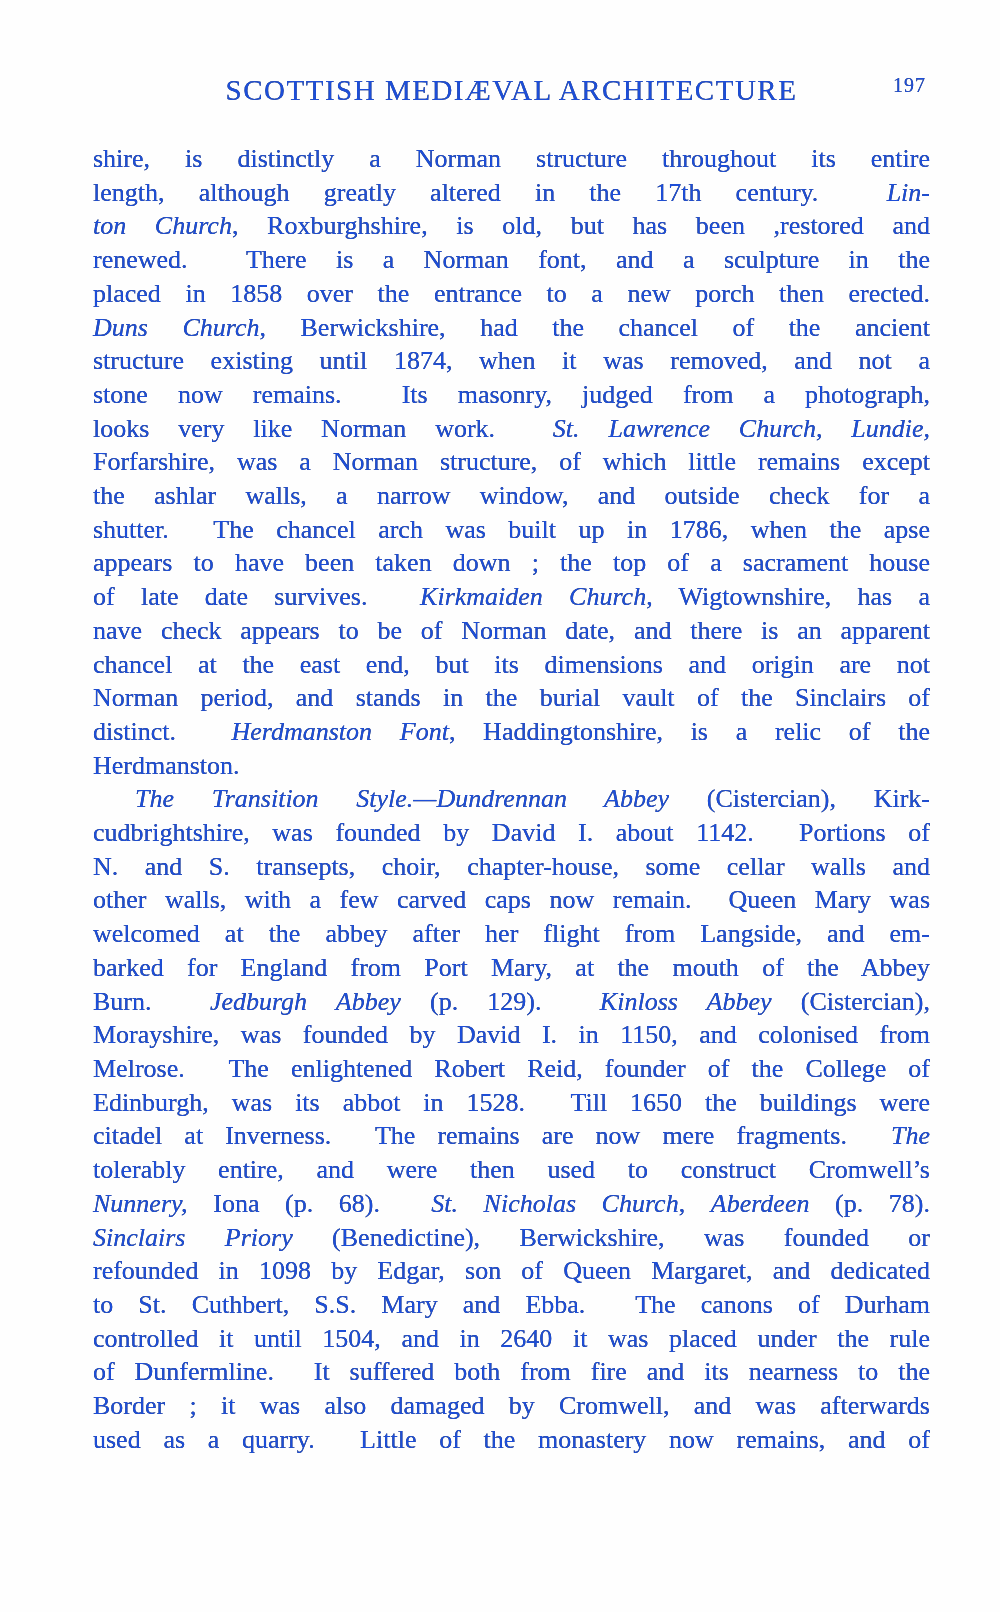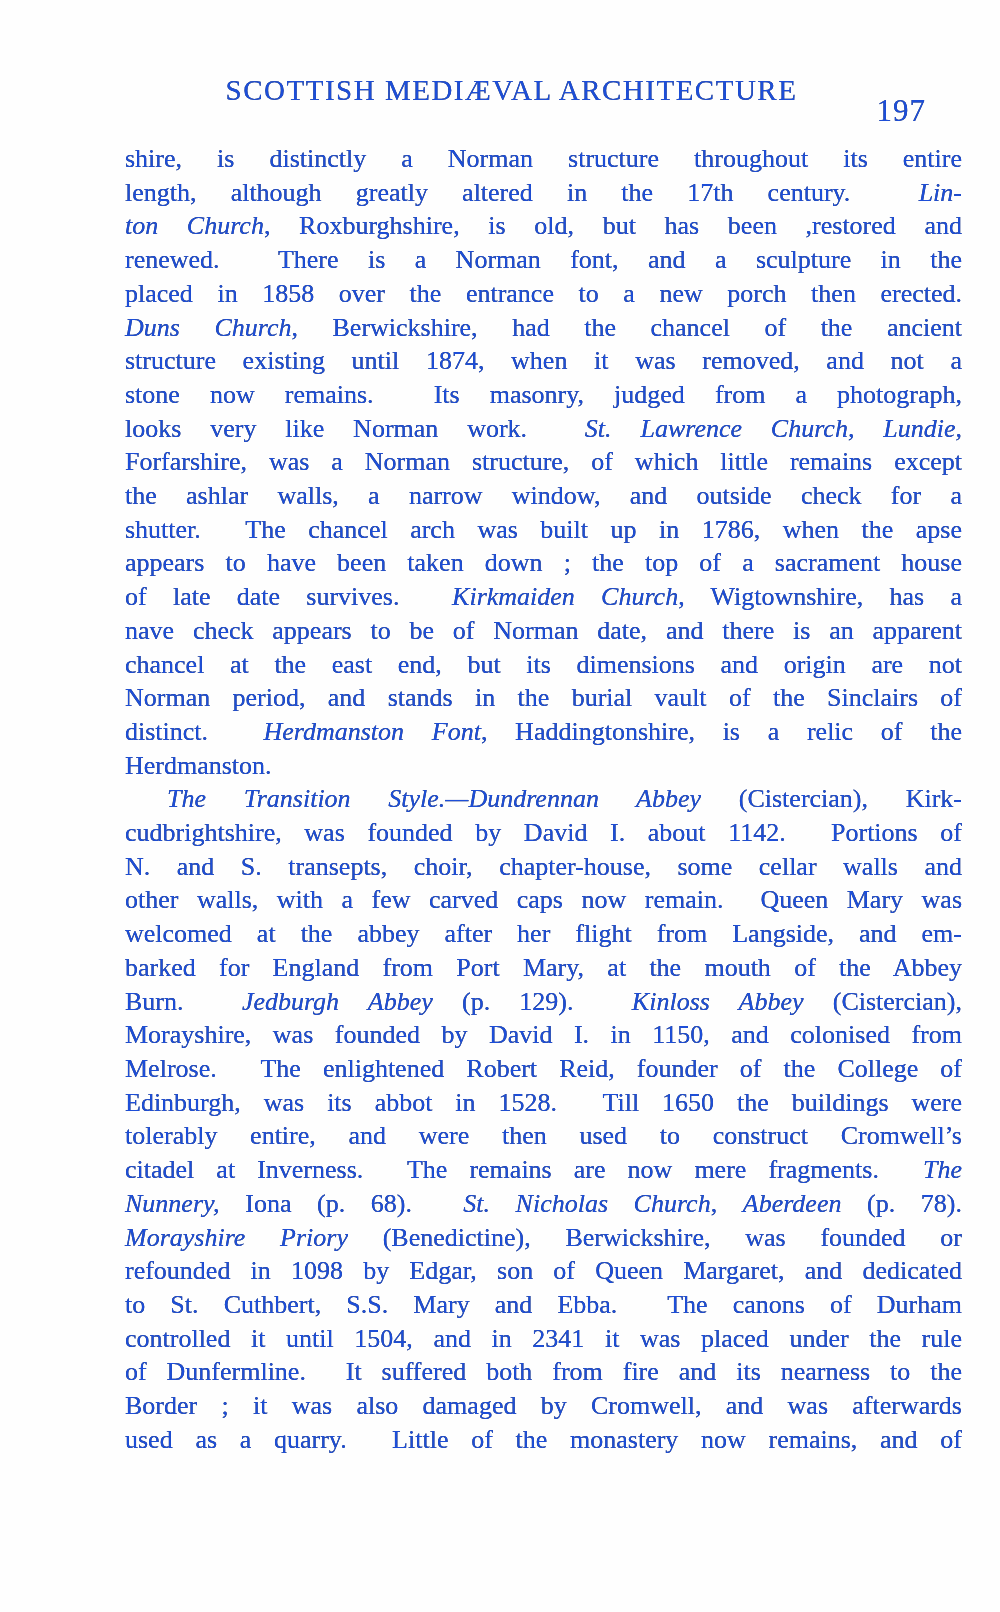--- a/index.html
+++ b/index.html
@@ -27,35 +27,33 @@
     text-align: center;
     font-size: 29px;
     letter-spacing: 1.5px;
     white-space: nowrap;
     text-shadow: 0 0 0.6px rgba(0,0,0,0.75);
   }
   .page-number {
     position: absolute;
     right: 4px;
     top: 0;
-    font-size: 31px;
+    font-size: 20px;
     letter-spacing: 1px;
     text-shadow: 0 0 0.6px rgba(0,0,0,0.75);
-    margin-top: 19px;
   }
   .body-text {
     position: absolute;
     top: 142px;
     left: 93px;
     width: 837px;
     font-size: 26px;
     line-height: 33.7px;
     text-align: justify;
     text-shadow: 0 0 0.55px rgba(0,0,0,0.8);
-    margin-left: 32px;
   }
   .line { text-align: justify; text-align-last: justify; white-space: normal; }
   .line.short { text-align-last: left; }
   .line.indent { text-indent: 42px; }
   .line em { }
 </style>
 </head>
 <body>
 
 <div class="page">
@@ -86,24 +84,24 @@
       <div class="line indent"><em>The Transition Style.—Dundrennan Abbey</em><span> (Cistercian), Kirk-</span></div>
       <div class="line"><span>cudbrightshire, was founded by David I. about 1142.&nbsp; Portions of</span></div>
       <div class="line"><span>N. and S. transepts, choir, chapter-house, some cellar walls and</span></div>
       <div class="line"><span>other walls, with a few carved caps now remain.&nbsp; Queen Mary was</span></div>
       <div class="line"><span>welcomed at the abbey after her flight from Langside, and em-</span></div>
       <div class="line"><span>barked for England from Port Mary, at the mouth of the Abbey</span></div>
       <div class="line"><span>Burn.&nbsp; </span><em>Jedburgh Abbey</em><span> (p. 129).&nbsp; </span><em>Kinloss Abbey</em><span> (Cistercian),</span></div>
       <div class="line"><span>Morayshire, was founded by David I. in 1150, and colonised from</span></div>
       <div class="line"><span>Melrose.&nbsp; The enlightened Robert Reid, founder of the College of</span></div>
       <div class="line"><span>Edinburgh, was its abbot in 1528.&nbsp; Till 1650 the buildings were</span></div>
+      <div class="line"><span>citadel at Inverness.&nbsp; The remains are now mere fragments.&nbsp; </span><em>The</em></div>
       <div class="line"><span>tolerably entire, and were then used to construct Cromwell’s</span></div>
-      <div class="line"><span>citadel at Inverness.&nbsp; The remains are now mere fragments.&nbsp; </span><em>The</em></div>
       <div class="line"><em>Nunnery,</em><span> Iona (p. 68).&nbsp; </span><em>St. Nicholas Church</em><span>, </span><em>Aberdeen</em><span> (p. 78).</span></div>
-      <div class="line"><em>Morayshire Priory</em><span> (Benedictine), Berwickshire, was founded or</span></div>
+      <div class="line"><em>Sinclairs Priory</em><span> (Benedictine), Berwickshire, was founded or</span></div>
       <div class="line"><span>refounded in 1098 by Edgar, son of Queen Margaret, and dedicated</span></div>
       <div class="line"><span>to St. Cuthbert, S.S. Mary and Ebba.&nbsp; The canons of Durham</span></div>
-      <div class="line"><span>controlled it until 1504, and in 2341 it was placed under the rule</span></div>
+      <div class="line"><span>controlled it until 1504, and in 2640 it was placed under the rule</span></div>
       <div class="line"><span>of Dunfermline.&nbsp; It suffered both from fire and its nearness to the</span></div>
       <div class="line"><span>Border ; it was also damaged by Cromwell, and was afterwards</span></div>
       <div class="line"><span>used as a quarry.&nbsp; Little of the monastery now remains, and of</span></div>
     </div>
 </div>
 
 </body></html>

